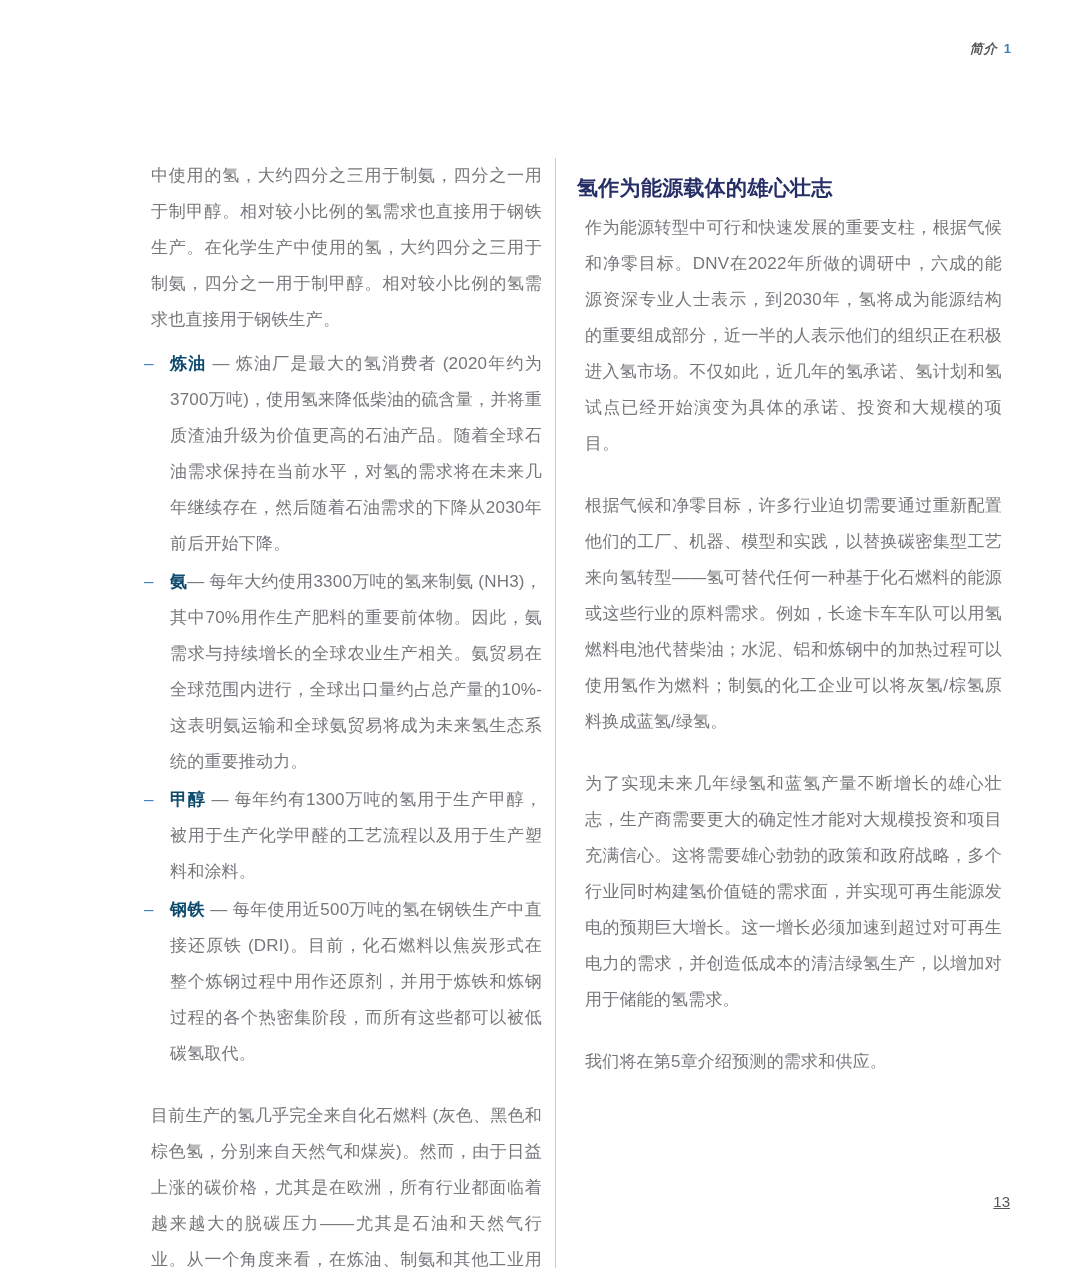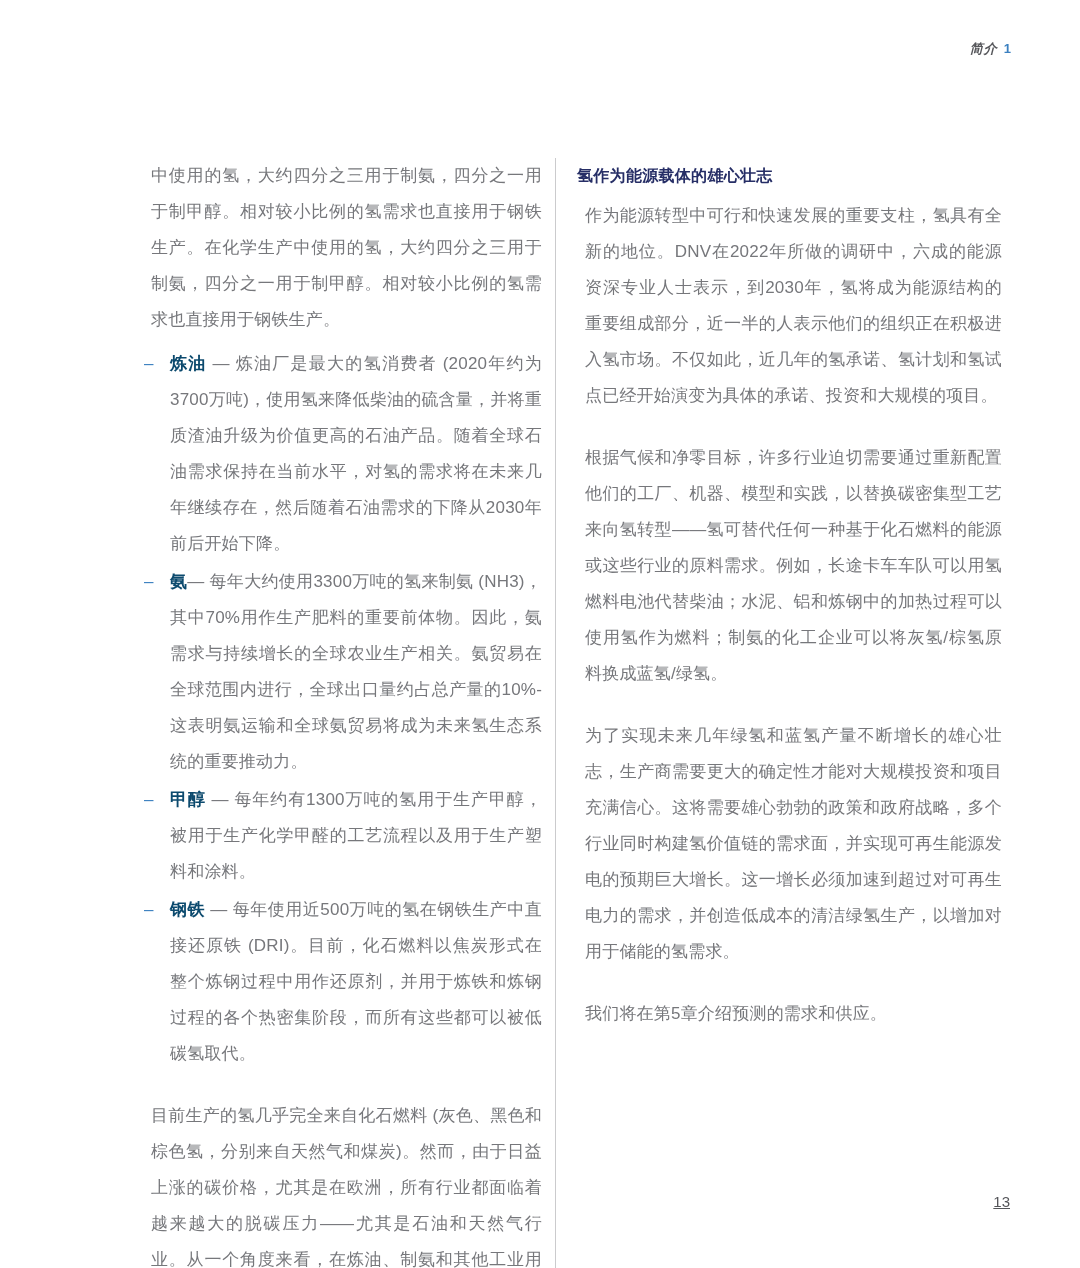--- a/index.html
+++ b/index.html
@@ -78,22 +78,22 @@
     left: 1px;
     top: 0;
     color: #3b80c0;
     font-weight: 400;
   }
   .bullet .term {
     color: #0c4a6e;
     font-weight: 700;
   }
   .subheading {
-    margin: 4px 0 9px 0;
-    font-size: 16px;
+    margin: 16px 0 9px 0;
+    font-size: 21px;
     line-height: 27px;
     color: #262e66;
     font-weight: 700;
     letter-spacing: 0.3px;
   }
   .page-number {
     position: absolute;
     right: 70px;
     bottom: 58px;
     font-size: 15px;
@@ -130,21 +130,21 @@
         </li>
       </ul>
 
       <p class="para last">目前生产的氢几乎完全来自化石燃料 (灰色、黑色和棕色氢，分别来自天然气和煤炭)。然而，由于日益上涨的碳价格，尤其是在欧洲，所有行业都面临着越来越大的脱碳压力——尤其是石油和天然气行业。从一个角度来看，在炼油、制氨和其他工业用途中，从灰氢/黑氢/棕氢向蓝氢和绿氢 (由经碳捕获的化石燃料或可再生能源生产) 的转型可以确保对低碳氢的早期需求，帮助氢“生态系统”——即</p>
     </div>
 
     <div class="col-right">
 
       <h3 class="subheading">氢作为能源载体的雄心壮志</h3>
 
-      <p class="para">作为能源转型中可行和快速发展的重要支柱，氢具有全新的地位。DNV在2022年所做的调研中，六成的能源资深专业人士表示，到2030年，氢将成为能源结构的重要组成部分，近一半的人表示他们的组织正在积极进入氢市场。不仅如此，近几年的氢承诺、氢计划和氢试点已经开始演变为具体的承诺、投资和大规模的项目。</p>
+      <p class="para">作为能源转型中可行和快速发展的重要支柱，根据气候和净零目标。DNV在2022年所做的调研中，六成的能源资深专业人士表示，到2030年，氢将成为能源结构的重要组成部分，近一半的人表示他们的组织正在积极进入氢市场。不仅如此，近几年的氢承诺、氢计划和氢试点已经开始演变为具体的承诺、投资和大规模的项目。</p>
       <p class="para">根据气候和净零目标，许多行业迫切需要通过重新配置他们的工厂、机器、模型和实践，以替换碳密集型工艺来向氢转型——氢可替代任何一种基于化石燃料的能源或这些行业的原料需求。例如，长途卡车车队可以用氢燃料电池代替柴油；水泥、铝和炼钢中的加热过程可以使用氢作为燃料；制氨的化工企业可以将灰氢/棕氢原料换成蓝氢/绿氢。</p>
       <p class="para">为了实现未来几年绿氢和蓝氢产量不断增长的雄心壮志，生产商需要更大的确定性才能对大规模投资和项目充满信心。这将需要雄心勃勃的政策和政府战略，多个行业同时构建氢价值链的需求面，并实现可再生能源发电的预期巨大增长。这一增长必须加速到超过对可再生电力的需求，并创造低成本的清洁绿氢生产，以增加对用于储能的氢需求。</p>
       <p class="para last">我们将在第5章介绍预测的需求和供应。</p>
     </div>
 
   </div>
 
   <div class="page-number">13</div>
 
 </div>

